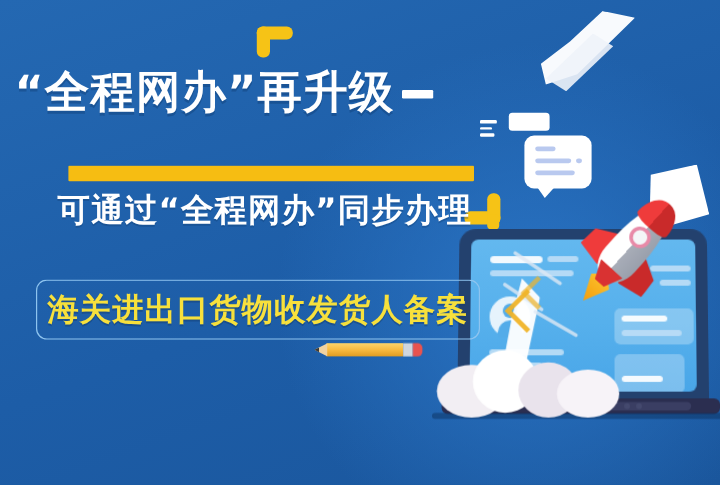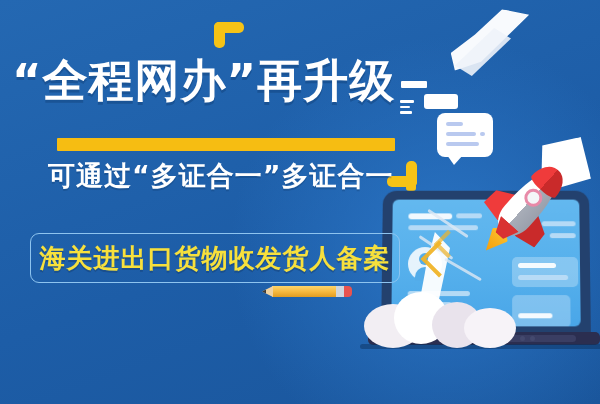--- a/index.html
+++ b/index.html
@@ -181,21 +181,21 @@
     background:#f0d2a0;clip-path:polygon(0% 50%,100% 0%,100% 100%);}
   .pencil .lead{position:absolute;left:0;top:3.5px;width:4px;height:4px;background:#3a3a3a;clip-path:polygon(0% 50%,100% 0%,100% 100%);}
   .pencil .ferrule{position:absolute;left:74px;top:0;width:8px;height:11px;background:#cfd6de;}
   .pencil .eraser{position:absolute;left:82px;top:0;width:8px;height:11px;background:#e8534f;border-radius:0 4px 4px 0;}
 
   
   .copy{position:absolute;left:0;top:0;width:430px;}
 
   .headline{
     position:absolute;left:12px;top:58px;
-    font-size:45px;line-height:1;font-weight:700;color:#ffffff;
+    font-size:37px;line-height:1;font-weight:700;color:#ffffff;
     letter-spacing:1px;white-space:nowrap;
     text-shadow:0 3px 0 rgba(12,55,105,.35);
     text-align:right;
   }
   .headline .dash{
     display:inline-block;width:26px;height:7px;background:#ffffff;
     vertical-align:middle;margin-left:6px;border-radius:1px;
   }
 
   .ubar{position:absolute;left:57px;top:138px;width:338px;height:13px;background:#f6bd12;border-radius:1px;}
@@ -307,20 +307,20 @@
       <div class="lead"></div>
     <div class="ferrule"></div>
       <div class="eraser"></div>
   </div>
 
   <div class="copy">
     <div class="ubar"></div>
 
     <div class="headline"><span>“全程网办”再升级</span><span class="dash"></span></div>
 
-    <div class="subline">可通过“多证合一”多证合一</div>
+    <div class="subline">可通过“全程网办”同步办理</div>
 
     <div class="badge">
       <span>海关进出口货物收发货人备案</span>
     </div>
   </div>
 
 </div>
 
 </body></html>

